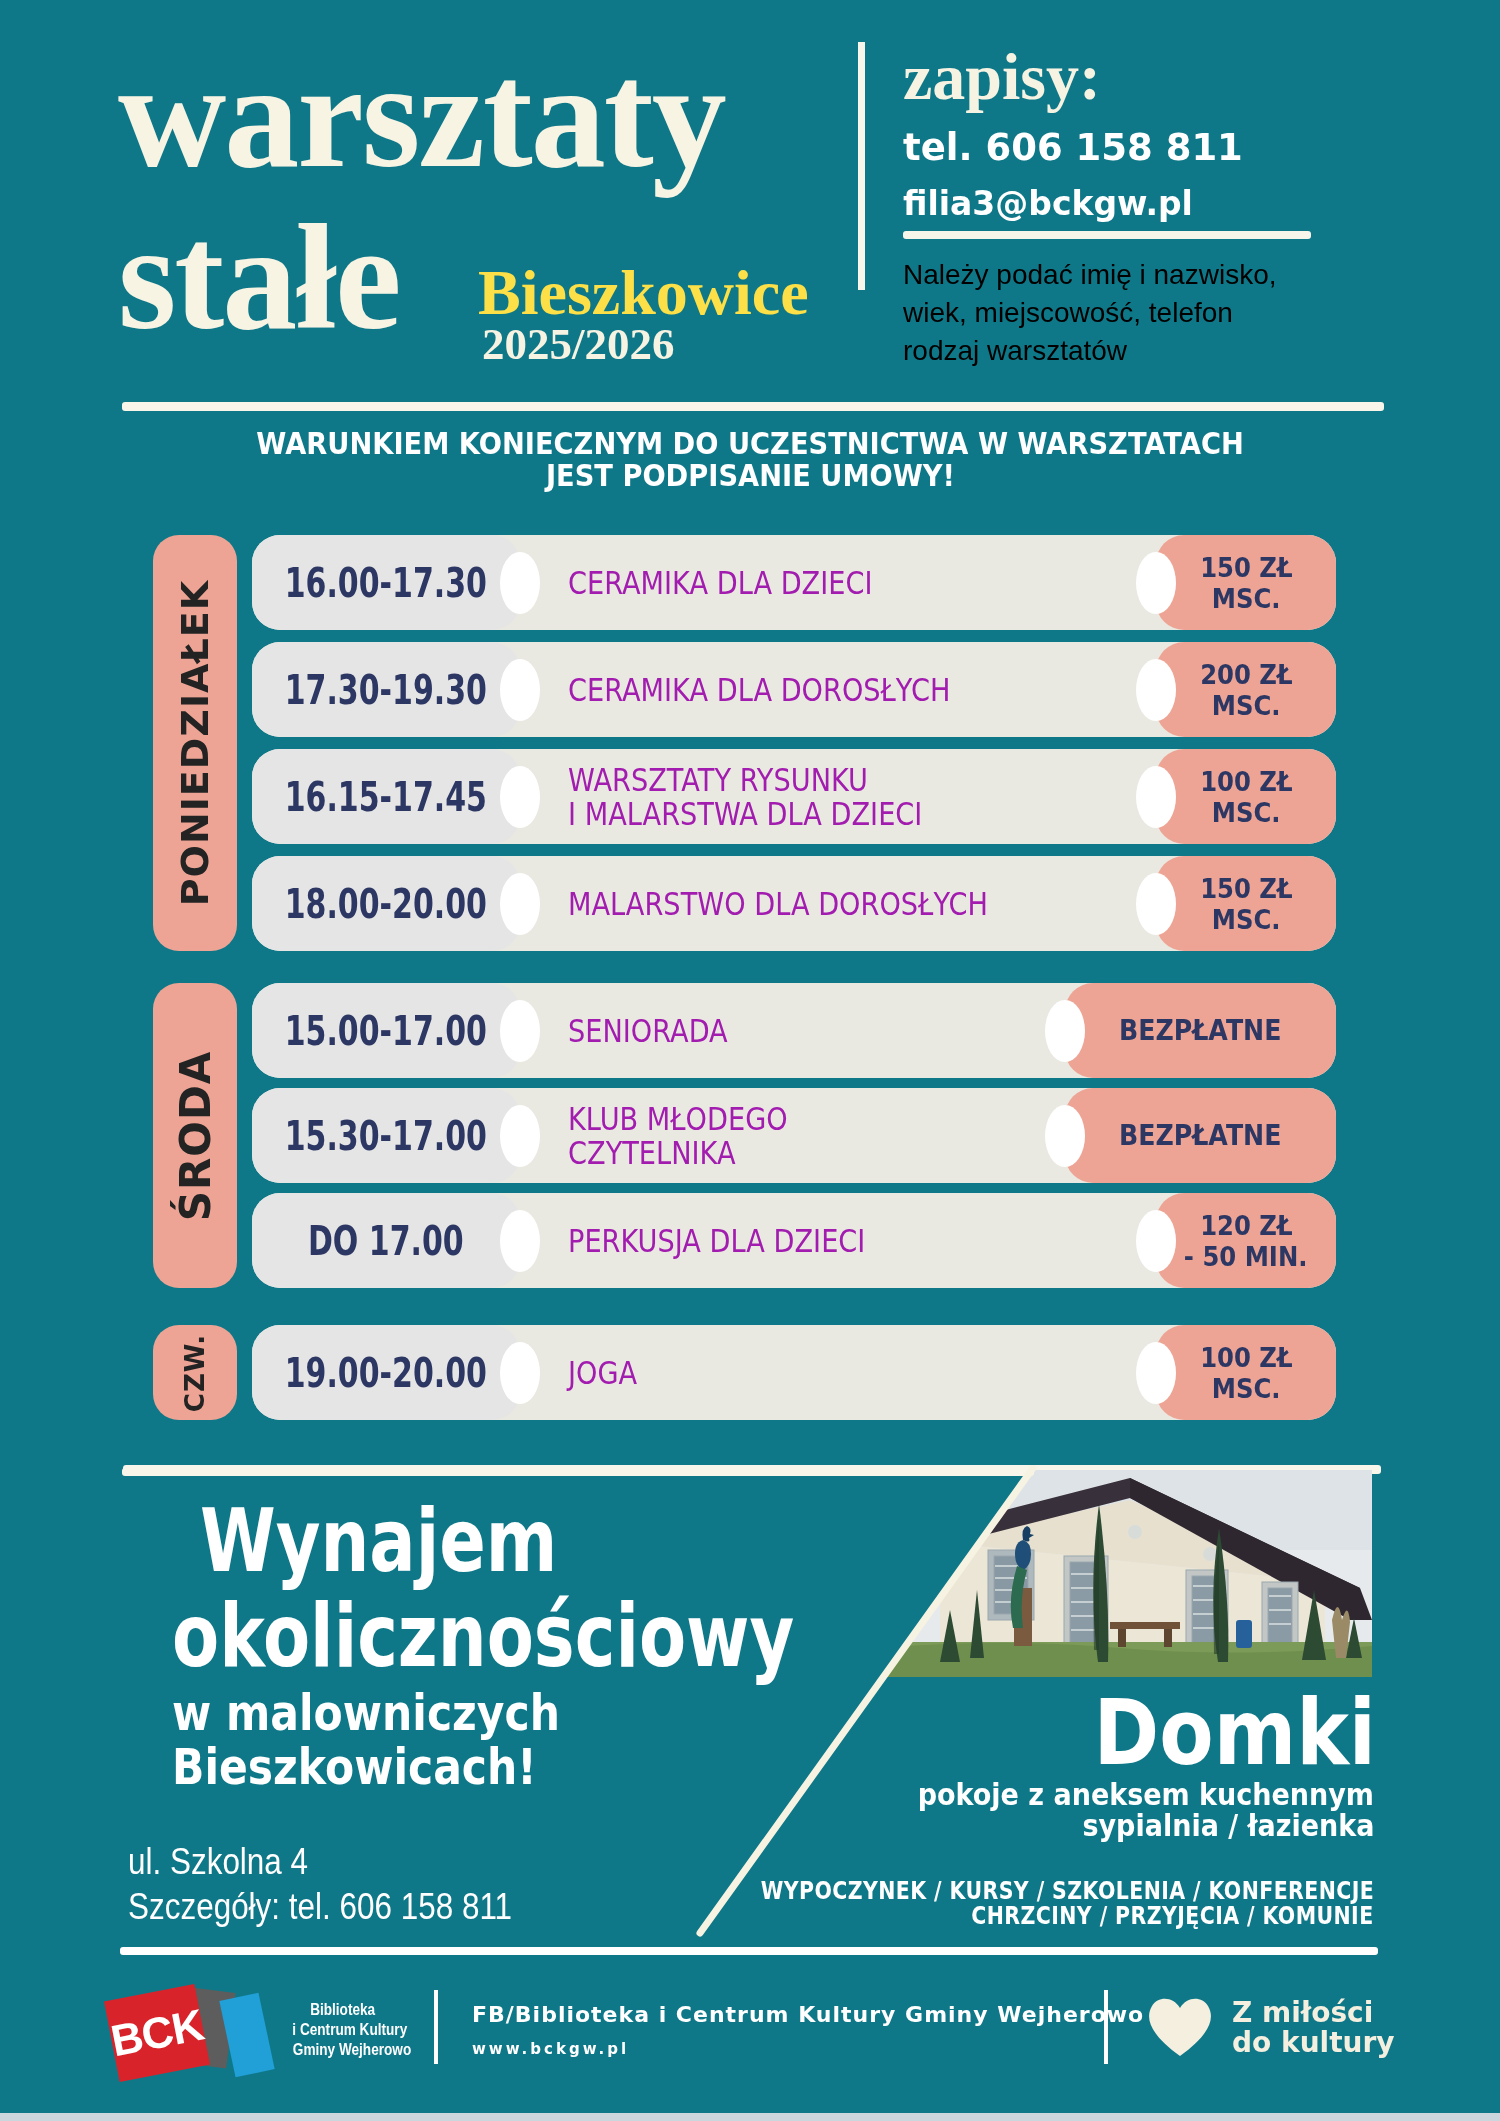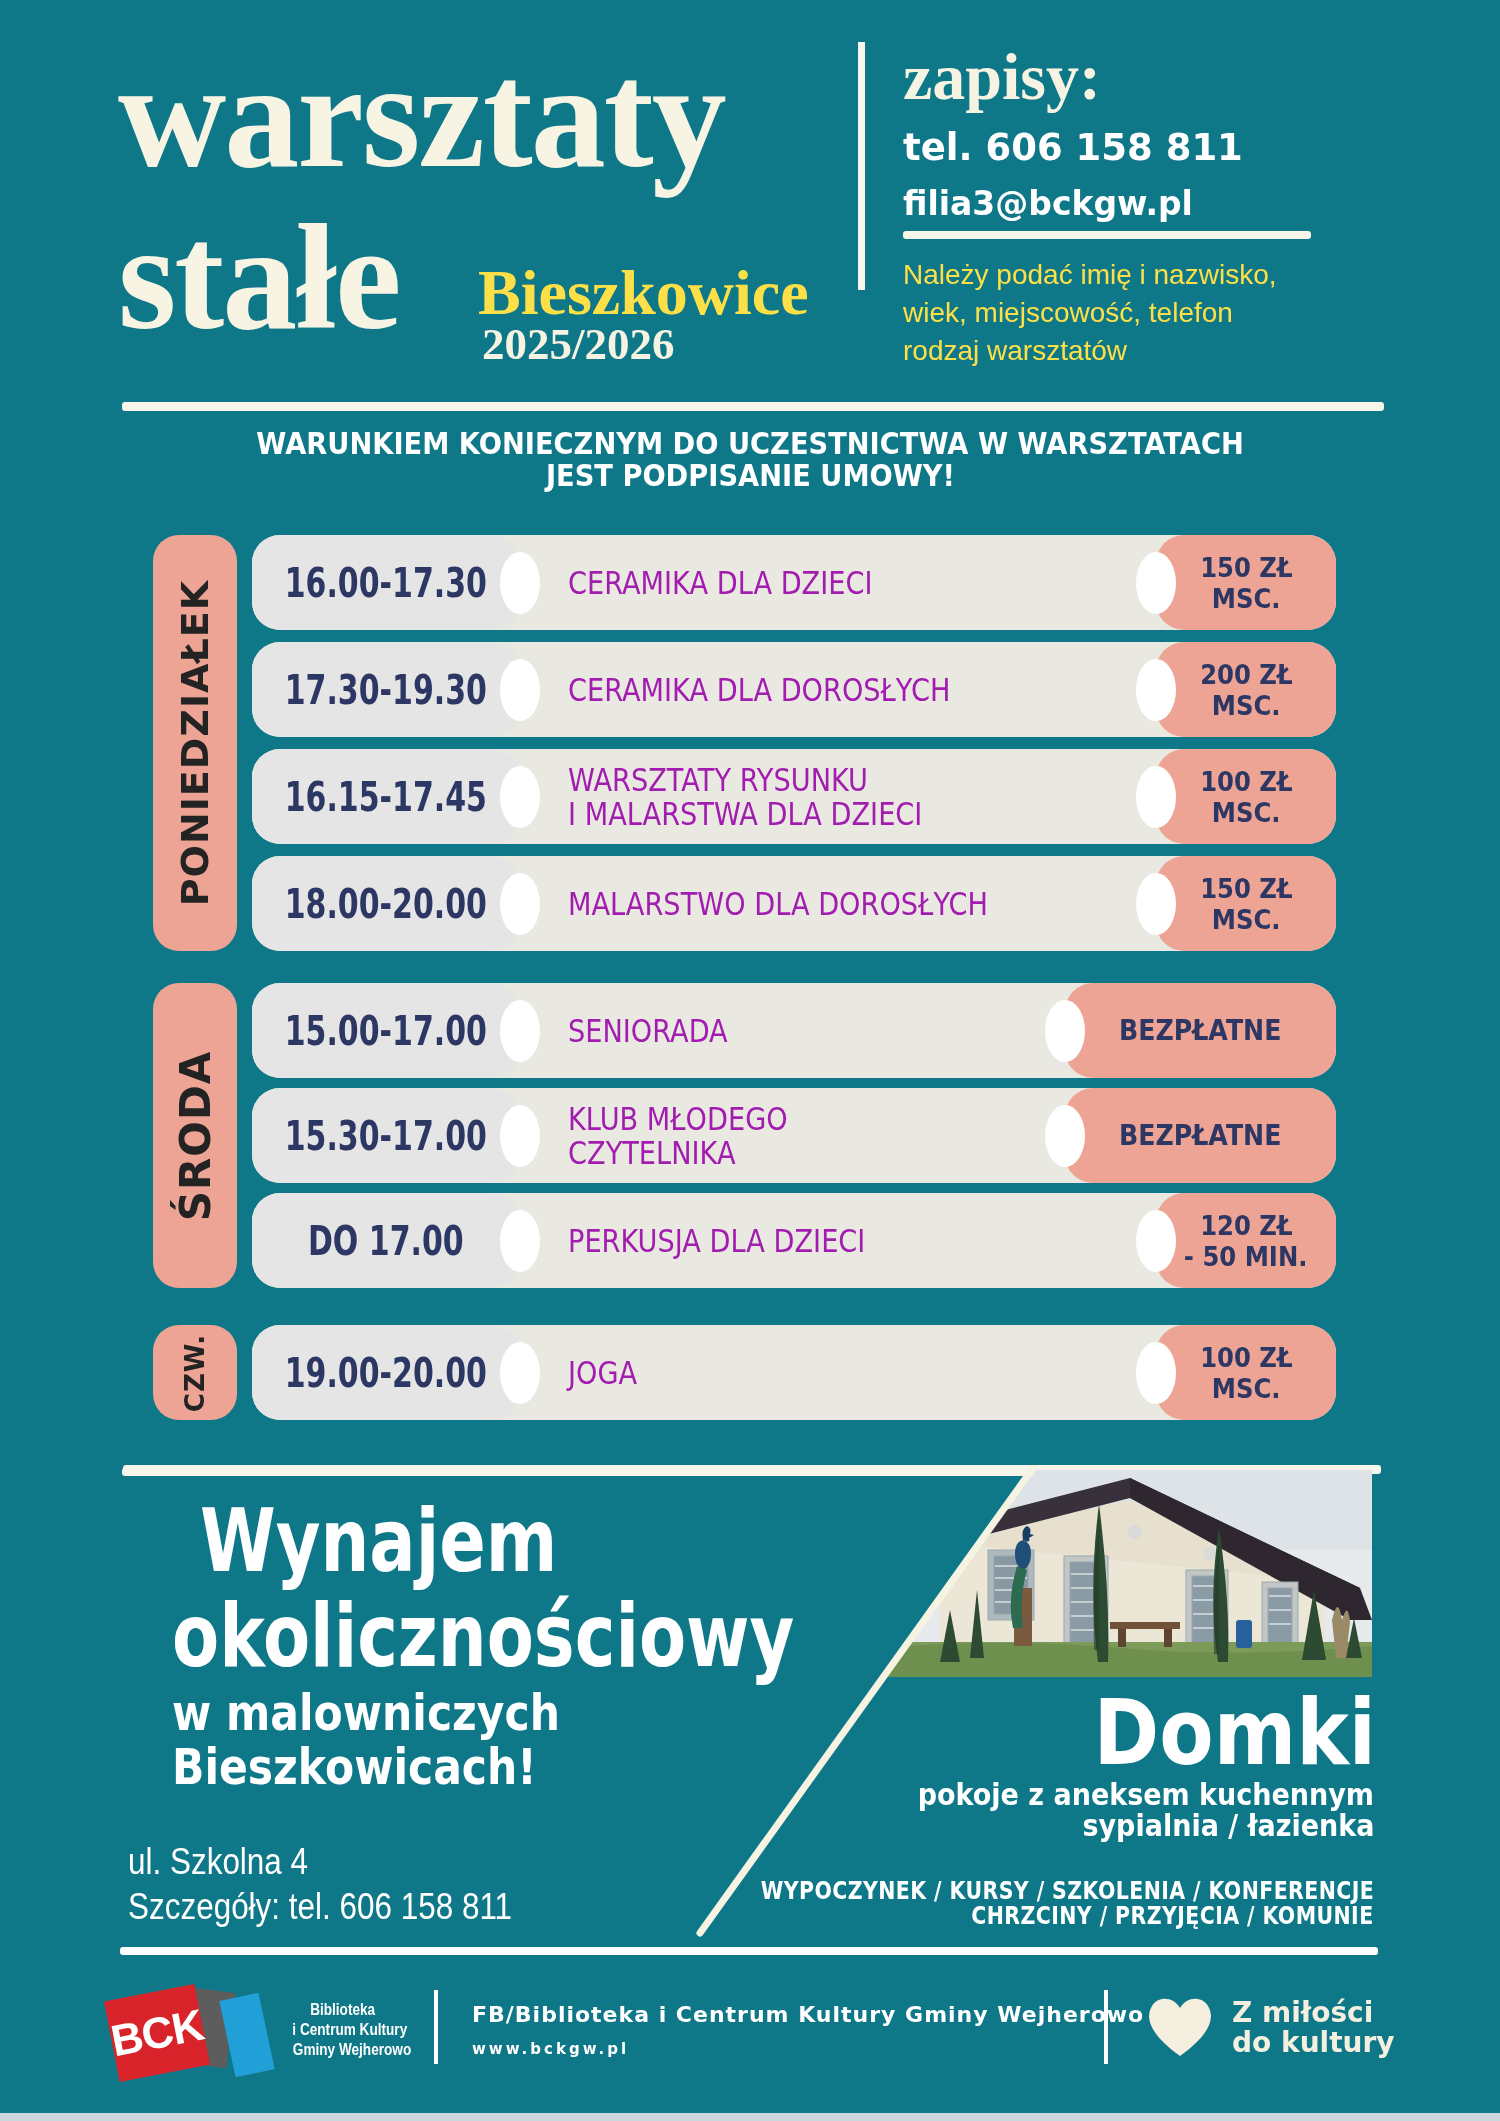--- a/index.html
+++ b/index.html
@@ -63,21 +63,21 @@
   <div class="abs serif title" style="top:202px;font-size:150px;">stałe</div>
   <div class="abs serif bold" style="left:478px;top:256px;font-size:64px;color:#fde047;">Bieszkowice</div>
   <div class="abs serif bold cream" style="left:482px;top:318px;font-size:45px;">2025/2026</div>
 
   <div class="abs vline" style="left:858px;top:42px;width:7px;height:248px;"></div>
 
   <div class="abs serif bold cream" style="left:903px;top:44px;font-size:66px;line-height:1;">zapisy:</div>
   <div class="abs sans bold white" style="left:903px;top:126px;font-size:37px;">tel. 606 158 811</div>
   <div class="abs sans bold white" style="left:903px;top:184px;font-size:33px;">filia3@bckgw.pl</div>
   <div class="abs hline" style="left:903px;top:231px;width:408px;height:8px;"></div>
-  <div class="abs lib" style="left:903px;top:256px;font-size:28px;line-height:38px;color:#fde047;">
+  <div class="abs lib" style="left:903px;top:256px;font-size:28px;line-height:38px;color:#000000;">
     <div>Należy podać imię i nazwisko,</div>
     <div>wiek, miejscowość, telefon</div>
     <div>rodzaj warsztatów</div>
   </div>
 
   <div class="abs hline" style="left:122px;top:402px;width:1262px;height:9px;"></div>
 
   <div class="abs white bold" style="left:120px;top:427px;width:1260px;text-align:center;font-size:31px;line-height:32px;">
     <span class="sxC" style="transform:scaleX(.88);">WARUNKIEM KONIECZNYM DO UCZESTNICTWA W WARSZTATACH</span><br>
     <span class="sxC" style="transform:scaleX(.88);">JEST PODPISANIE UMOWY!</span>

